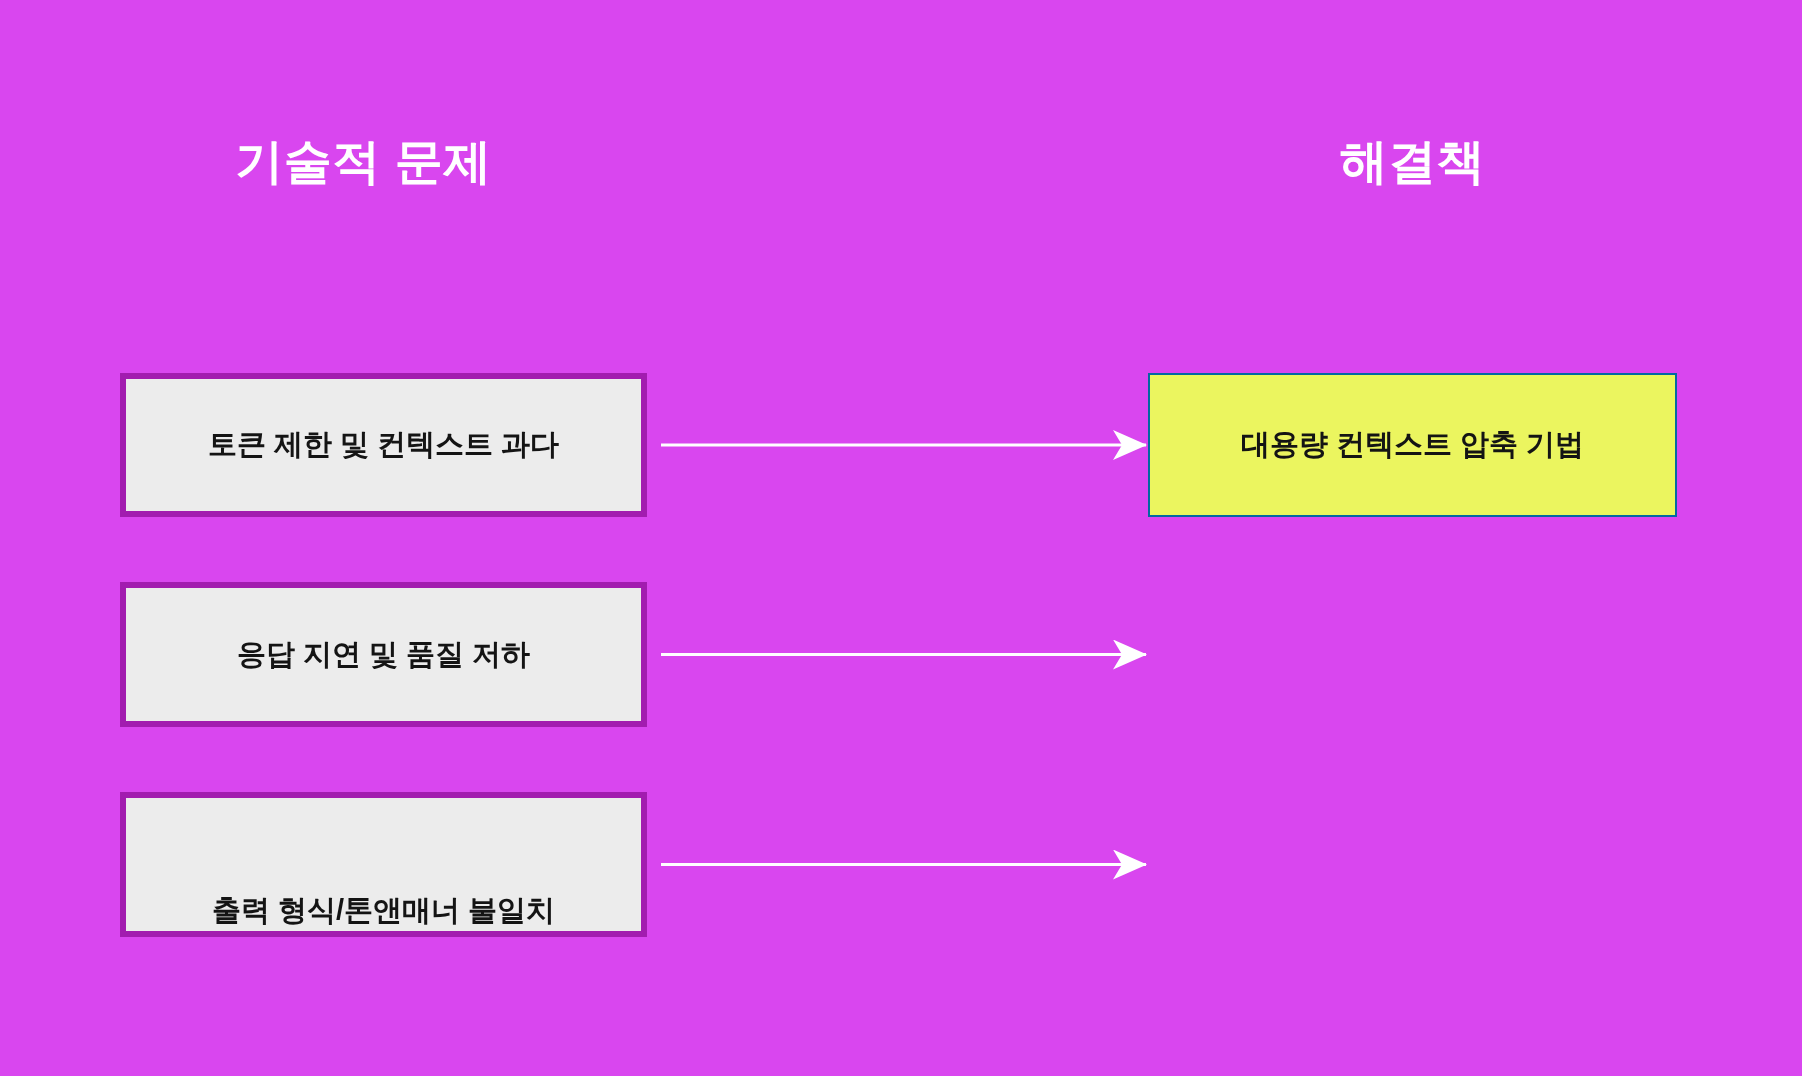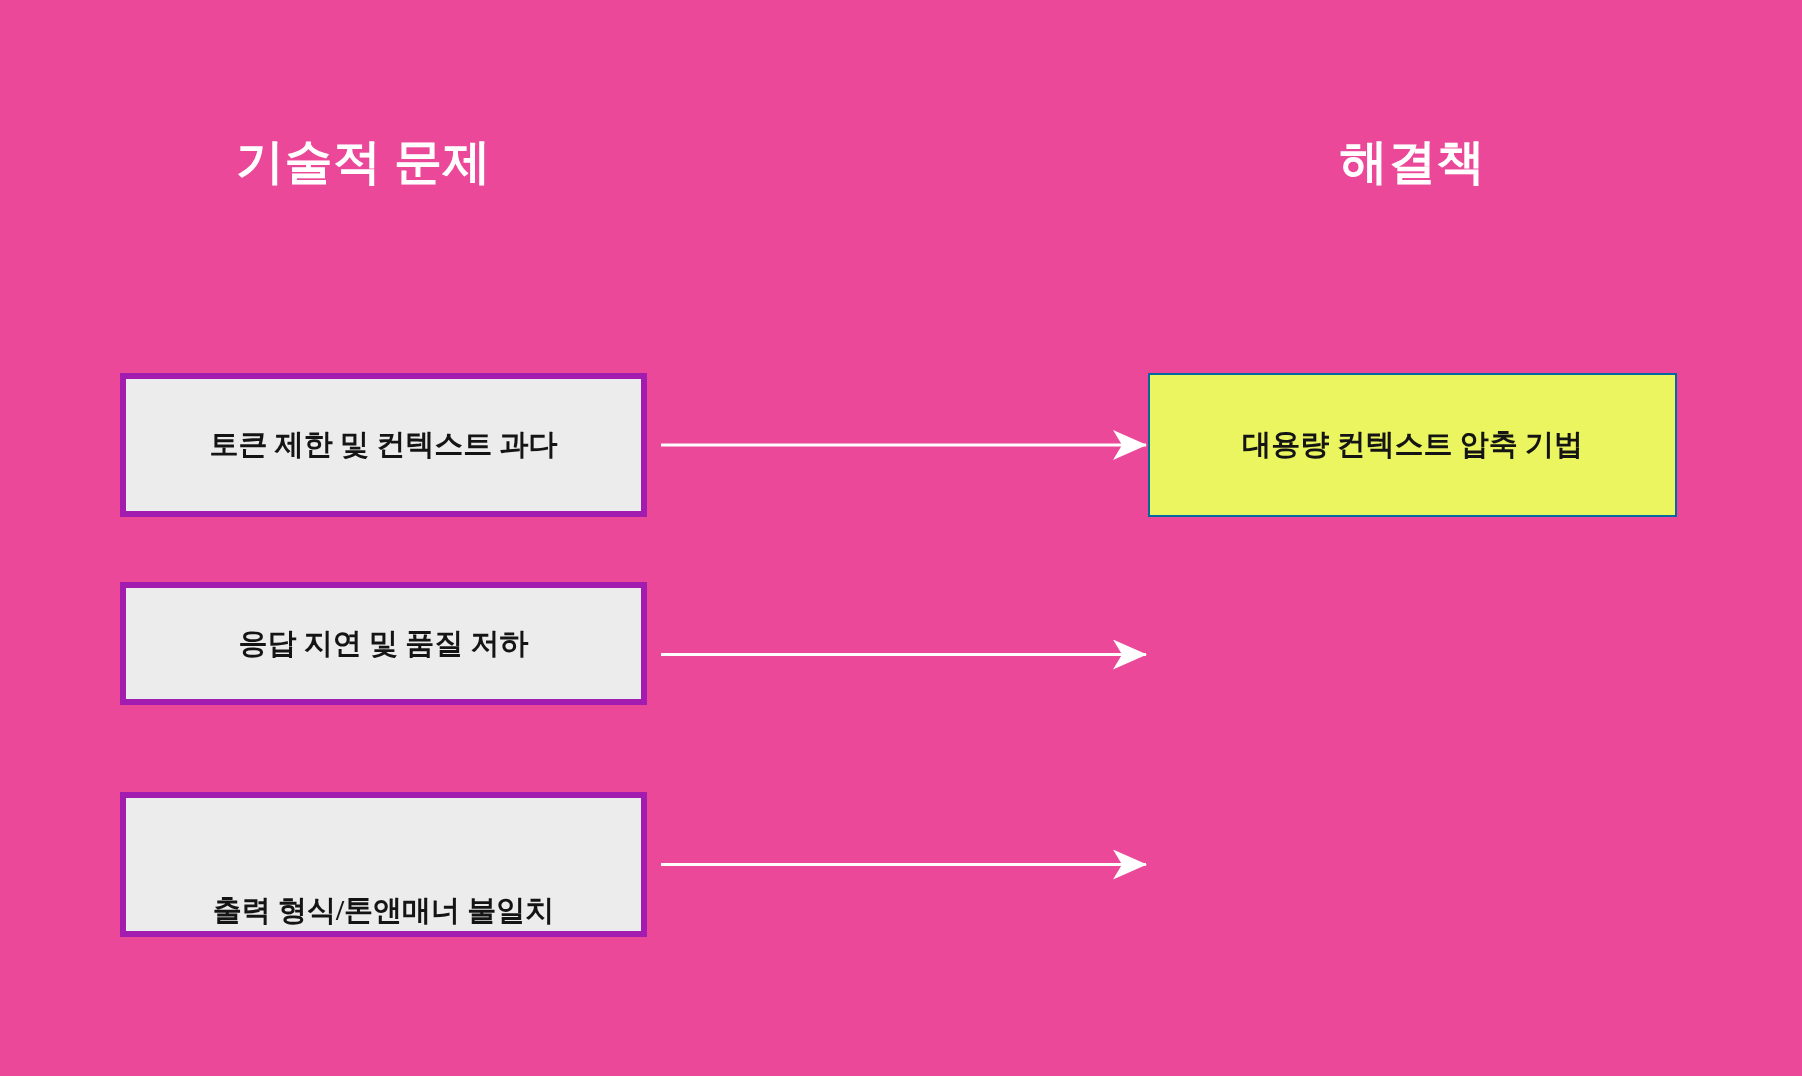--- a/index.html
+++ b/index.html
@@ -4,23 +4,23 @@
 <style>
   html, body {
     margin: 0;
     padding: 0;
     background: #000000;
   }
   .canvas {
     position: relative;
     width: 1802px;
     height: 1076px;
-    background: #ec4899;
+    background: #d946ef;
     overflow: hidden;
-    font-family: Liberation Serif, serif;
+    font-family: Liberation Sans, sans-serif;
   }
   .col-header {
     position: absolute;
     top: 132px;
     height: 60px;
     line-height: 60px;
     text-align: center;
     font-size: 48px;
     font-weight: 700;
     color: #ffffff;
@@ -48,21 +48,21 @@
     background: #ececec;
     border: 6px solid #a21caf;
   }
   .solution-box {
     left: 1148px;
     width: 529px;
     background: #ebf55f;
     border: 2px solid #0369a1;
   }
   .row-0 { top: 373px; height: 144px; }
-  .row-1 { top: 582px; height: 123px; }
+  .row-1 { top: 582px; height: 145px; }
   .row-2 { top: 792px; height: 145px; align-items: flex-end; }
 
   .arrows {
     position: absolute;
     left: 0;
     top: 0;
     width: 1802px;
     height: 1076px;
     pointer-events: none;
   }

